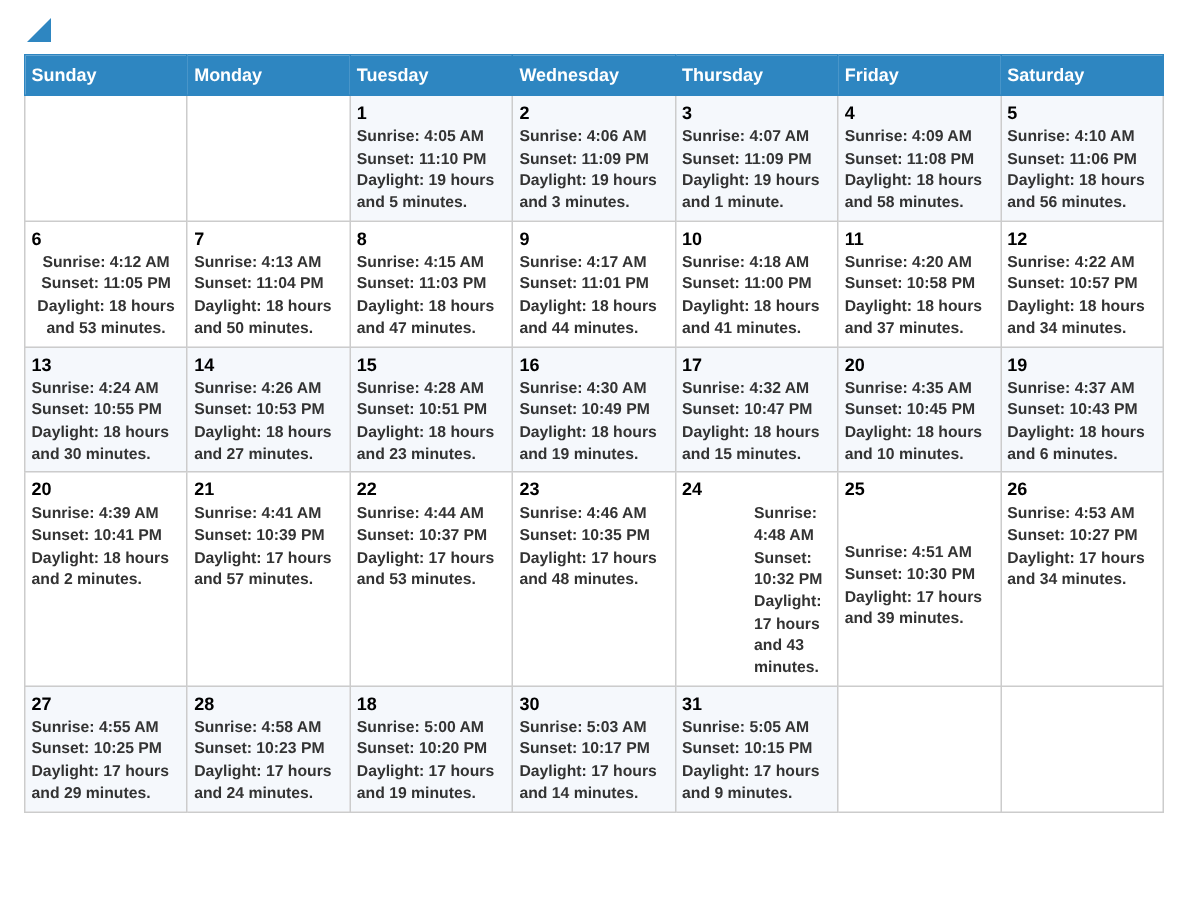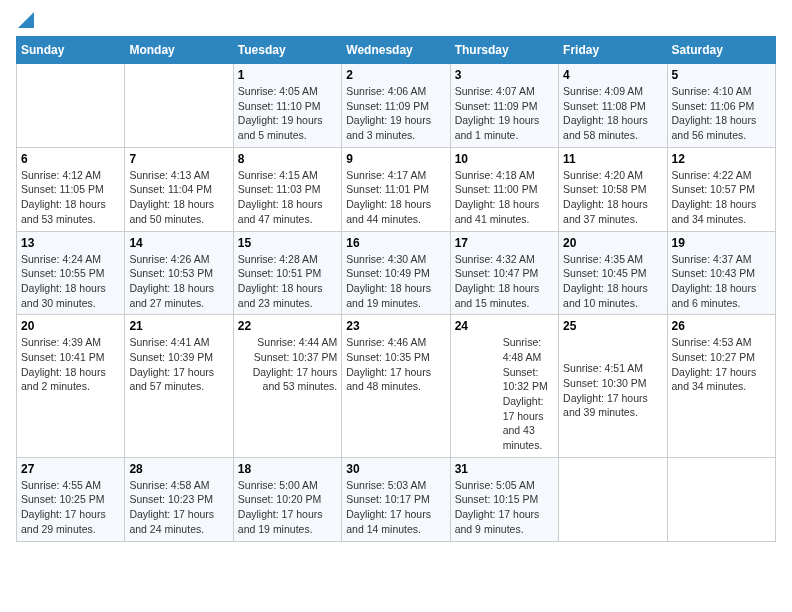--- a/index.html
+++ b/index.html
@@ -76,20 +76,21 @@
     .day-num {
       font-weight: bold;
       font-size: 12px;
       display: block;
       margin-bottom: 2px;
     }
     .day-info {
       color: #333;
       font-size: 10.5px;
       line-height: 1.4;
+      font-weight: bold;
     }
     .empty { background-color: #fff !important; }
   </style>
 </head>
 <body>
 
 <div class="header">
   <div class="logo">
     <div style="display:flex;align-items:center;">
       <span class="logo-general"></span>
@@ -153,21 +154,21 @@
           <span class="day-num">5</span>
           <div class="day-info" style="white-space: pre-line;">Sunrise: 4:10 AM
 Sunset: 11:06 PM
 Daylight: 18 hours
 and 56 minutes.</div>
         </td>
       </tr>
       <tr>
         <td>
           <span class="day-num">6</span>
-          <div class="day-info" style="white-space: pre-line;">Sunrise: 4:12 AM
+          <div class="day-info" style="white-space: pre-line; text-align: center;">Sunrise: 4:12 AM
 Sunset: 11:05 PM
 Daylight: 18 hours
 and 53 minutes.</div>
         </td>
         <td>
           <span class="day-num">7</span>
           <div class="day-info" style="white-space: pre-line;">Sunrise: 4:13 AM
 Sunset: 11:04 PM
 Daylight: 18 hours
 and 50 minutes.</div>
@@ -269,21 +270,21 @@
         </td>
         <td>
           <span class="day-num">21</span>
           <div class="day-info" style="white-space: pre-line;">Sunrise: 4:41 AM
 Sunset: 10:39 PM
 Daylight: 17 hours
 and 57 minutes.</div>
         </td>
         <td>
           <span class="day-num">22</span>
-          <div class="day-info" style="white-space: pre-line; text-align: right;">Sunrise: 4:44 AM
+          <div class="day-info" style="white-space: pre-line;">Sunrise: 4:44 AM
 Sunset: 10:37 PM
 Daylight: 17 hours
 and 53 minutes.</div>
         </td>
         <td>
           <span class="day-num">23</span>
           <div class="day-info" style="white-space: pre-line;">Sunrise: 4:46 AM
 Sunset: 10:35 PM
 Daylight: 17 hours
 and 48 minutes.</div>

